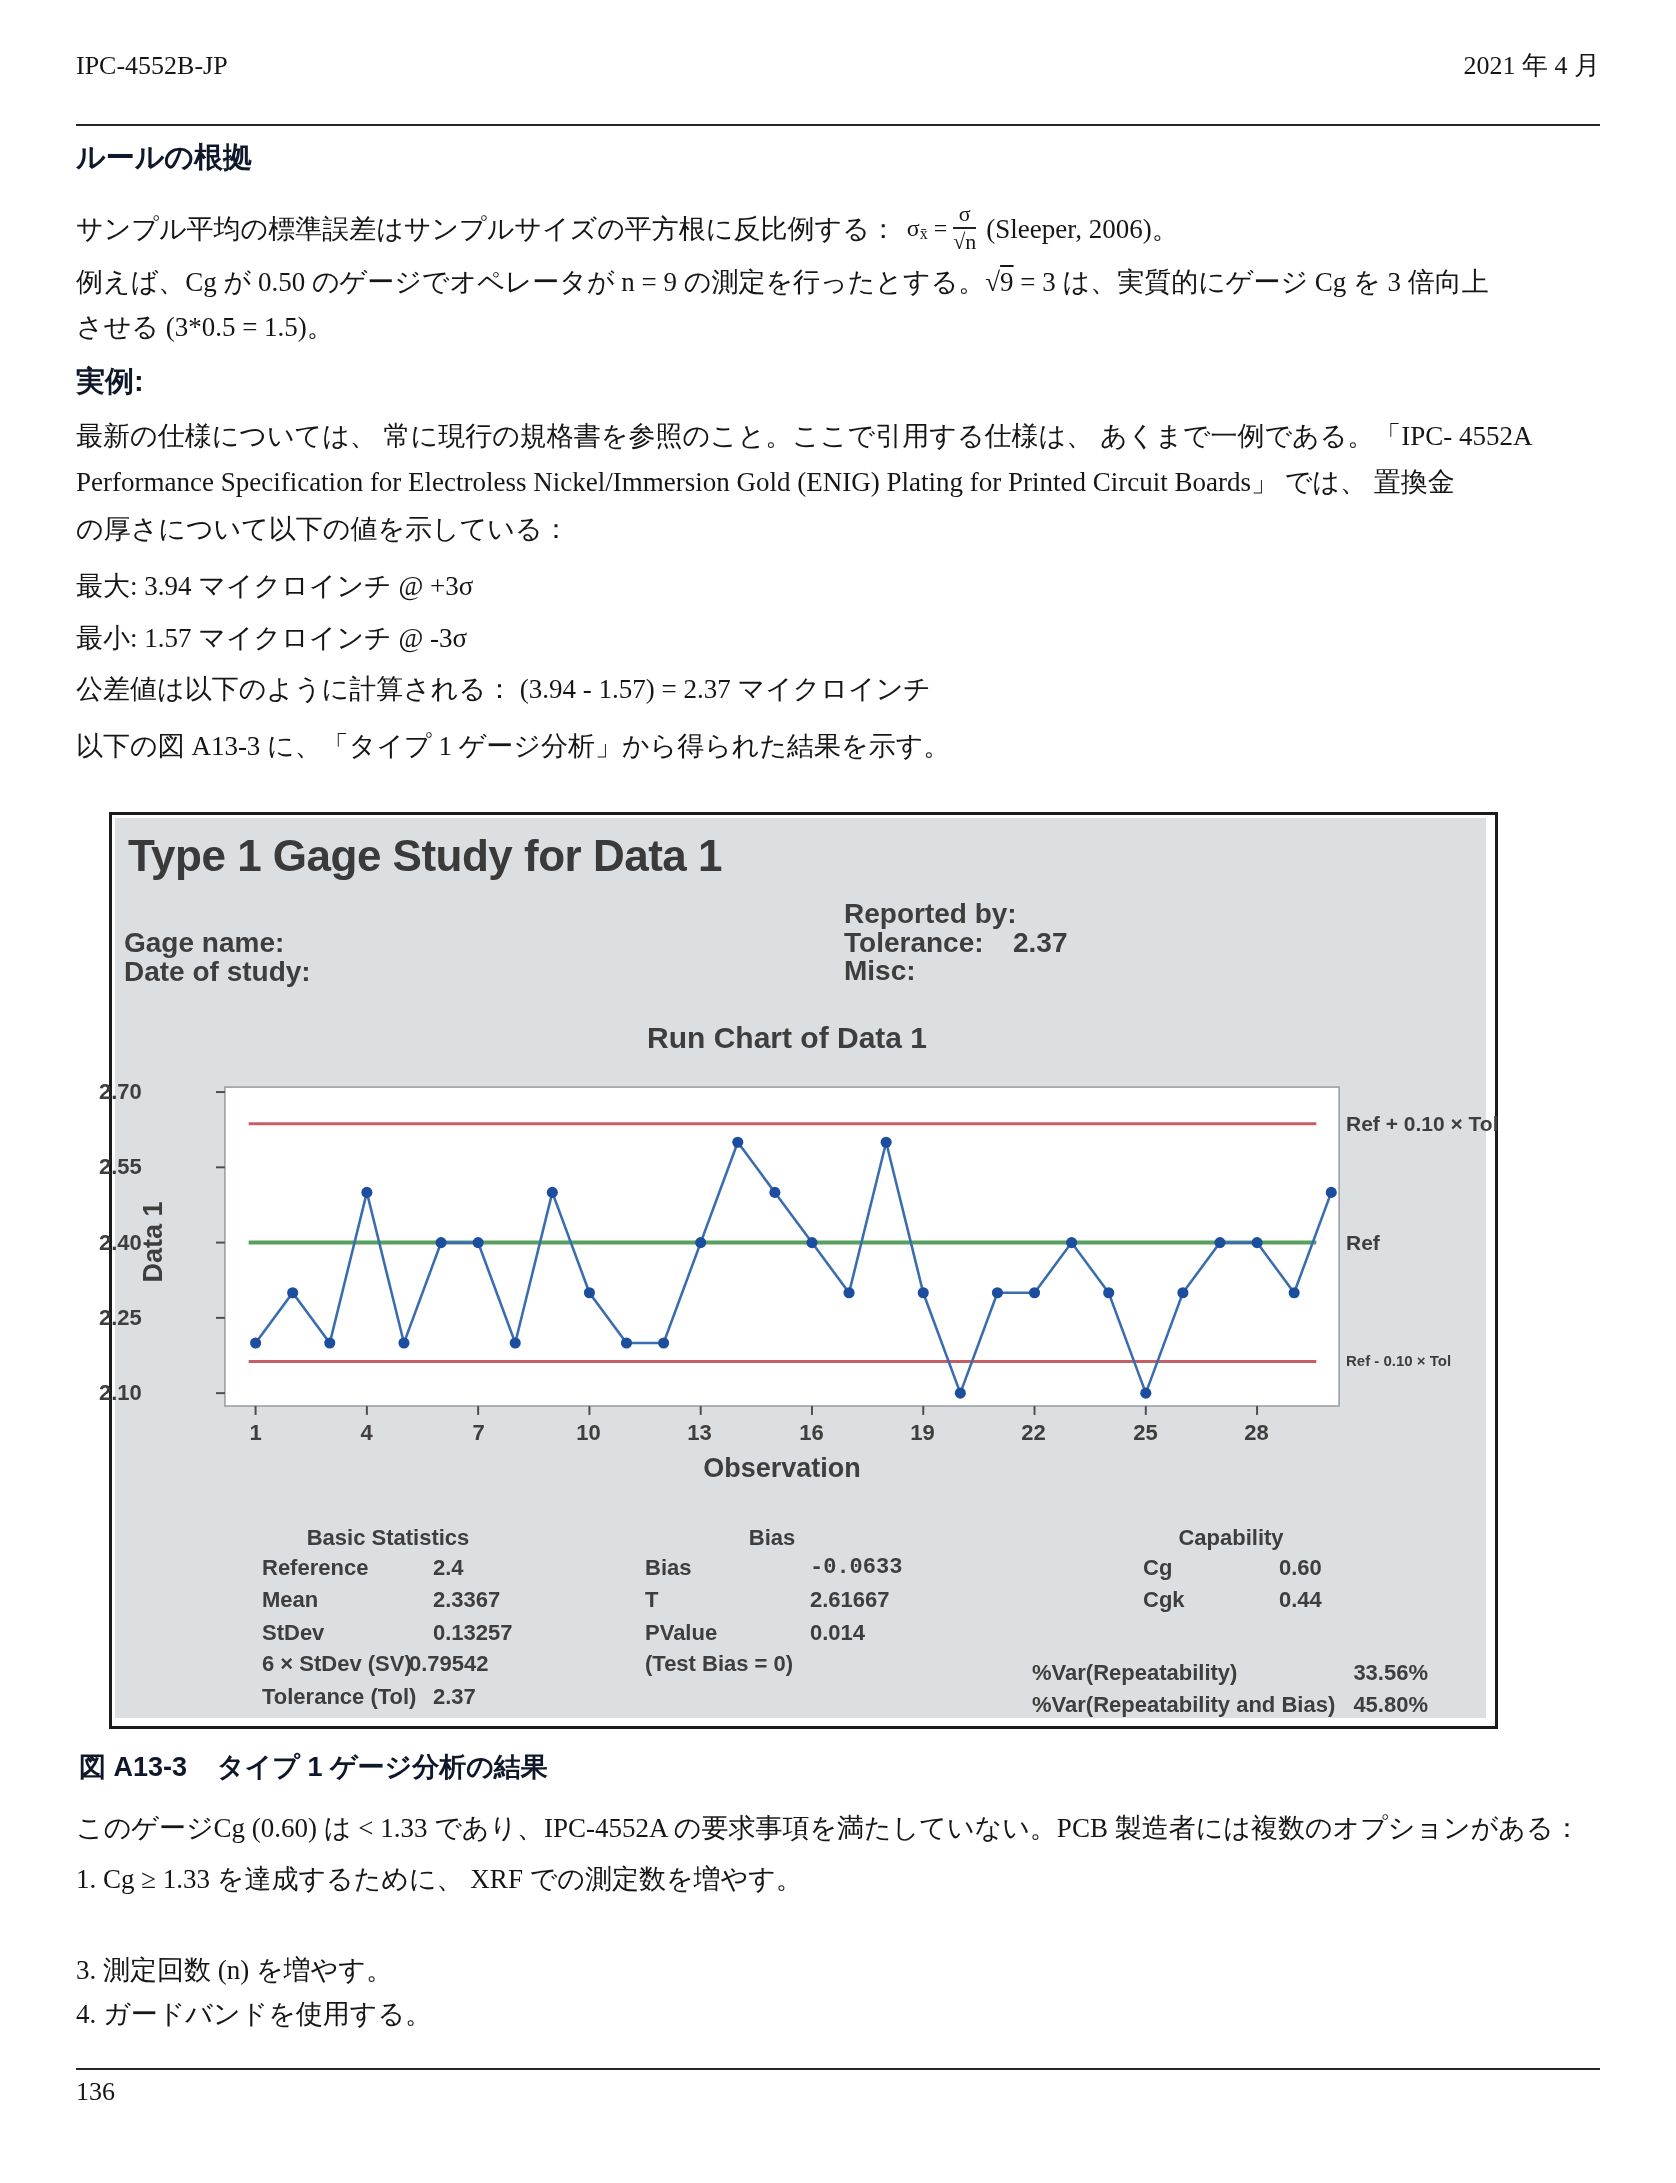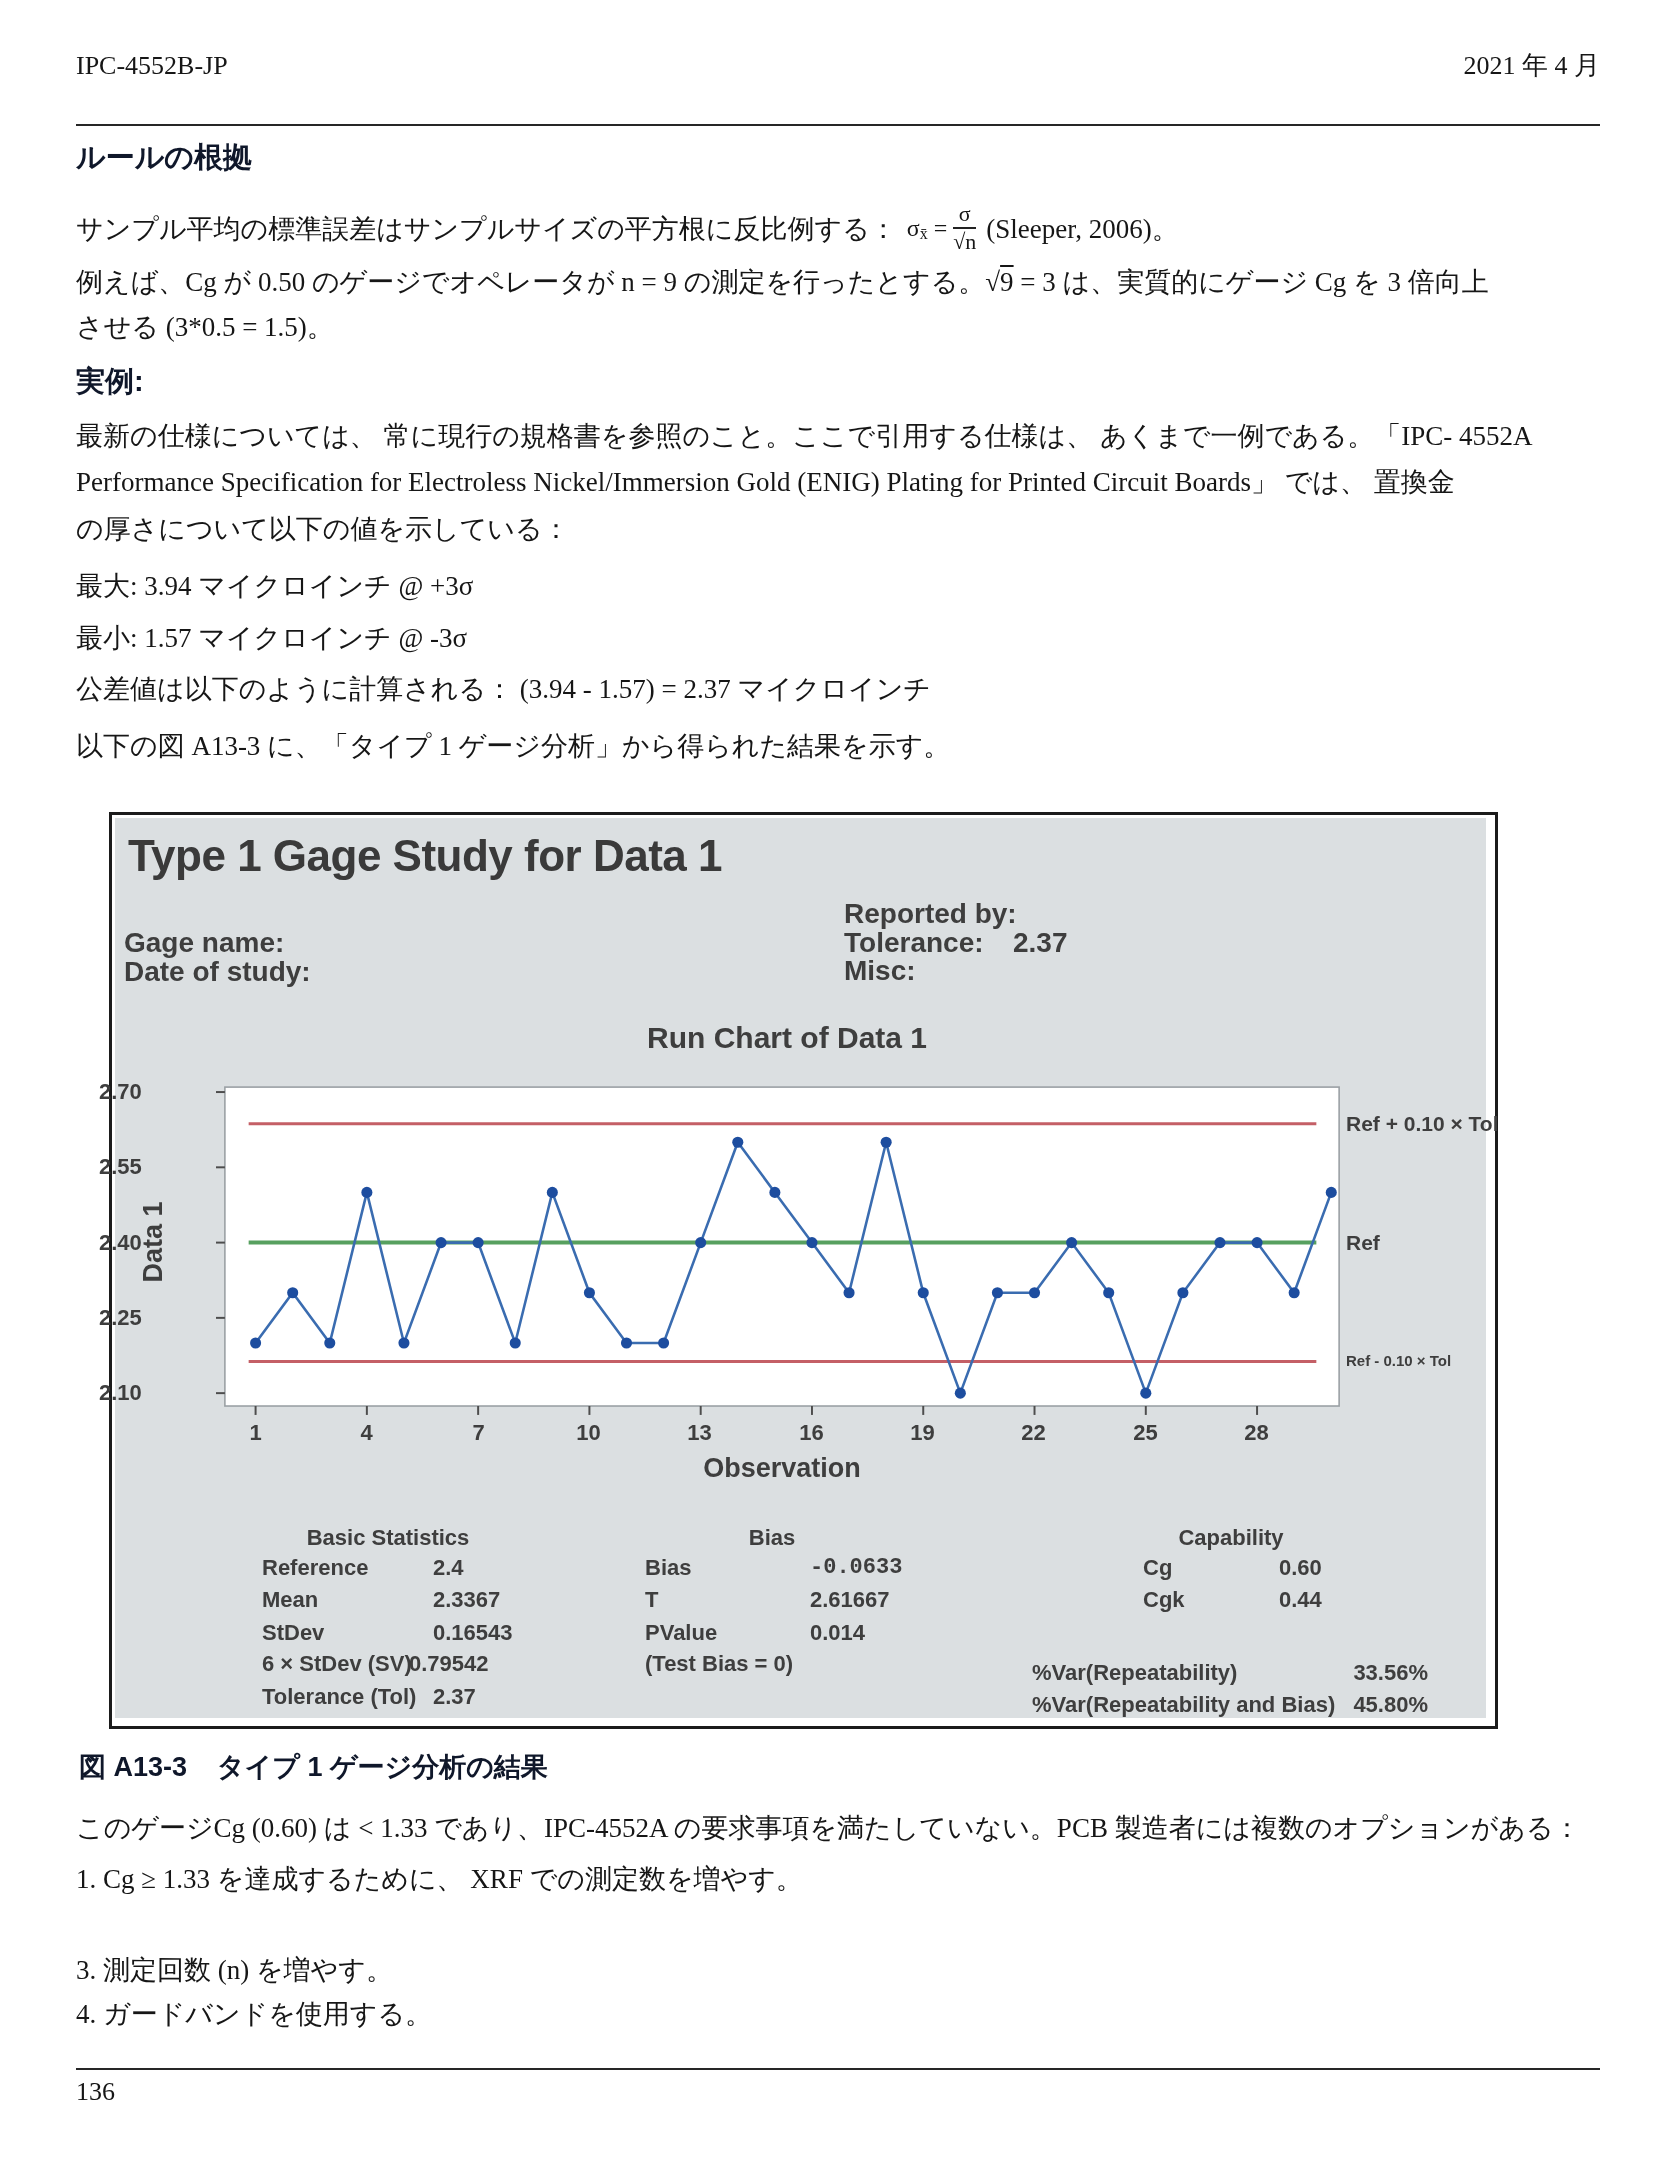--- a/index.html
+++ b/index.html
@@ -153,21 +153,21 @@
     <div class="abs ft" style="left: 844px; top: 900px;">Reported by:</div>
     <div class="abs ft" style="left: 844px; top: 929px;">Tolerance:</div>
     <div class="abs ft" style="left: 1013px; top: 929px;">2.37</div>
     <div class="abs ft" style="left: 844px; top: 957px;">Misc:</div>
     <div class="abs ft ft-stat ctr" style="left: 388px; top: 1524px;">Basic Statistics</div>
     <div class="abs ft ft-stat" style="left: 262px; top: 1554px;">Reference</div>
     <div class="abs ft ft-stat" style="left: 433px; top: 1554px;">2.4</div>
     <div class="abs ft ft-stat" style="left: 262px; top: 1586px;">Mean</div>
     <div class="abs ft ft-stat" style="left: 433px; top: 1586px; text-align: center;">2.3367</div>
     <div class="abs ft ft-stat" style="left: 262px; top: 1619px;">StDev</div>
-    <div class="abs ft ft-stat" style="left: 433px; top: 1619px;">0.16543</div>
+    <div class="abs ft ft-stat" style="left: 433px; top: 1619px;">0.13257</div>
     <div class="abs ft ft-stat" style="left: 262px; top: 1650px;">6 × StDev (SV)</div>
     <div class="abs ft ft-stat" style="left: 409px; top: 1650px; text-align: right;">0.79542</div>
     <div class="abs ft ft-stat" style="left: 262px; top: 1683px;">Tolerance (Tol)</div>
     <div class="abs ft ft-stat" style="left: 433px; top: 1683px;">2.37</div>
     <div class="abs ft ft-stat ctr" style="left: 772px; top: 1524px;">Bias</div>
     <div class="abs ft ft-stat" style="left: 645px; top: 1554px;">Bias</div>
     <div class="abs ft ft-stat" style="left: 810px; top: 1554px; font-family: Liberation Mono, monospace;">-0.0633</div>
     <div class="abs ft ft-stat" style="left: 645px; top: 1586px;">T</div>
     <div class="abs ft ft-stat" style="left: 810px; top: 1586px;">2.61667</div>
     <div class="abs ft ft-stat" style="left: 645px; top: 1619px;">PValue</div>

